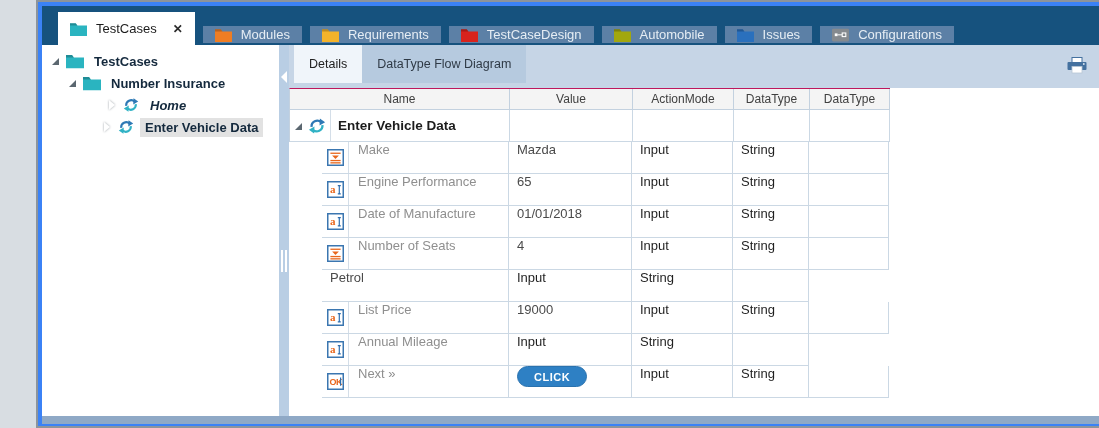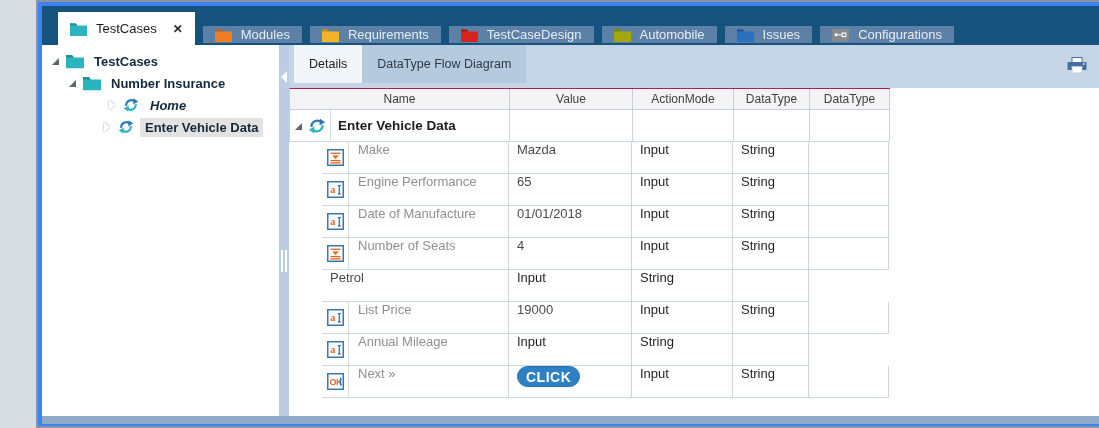--- a/index.html
+++ b/index.html
@@ -122,23 +122,23 @@
   }
   .row-ic{ width:17px; height:17px; }
   .name-lbl{ color:#8f8f8f; padding-left:9px; }
   .value-lbl{ color:#4a4a4a; }
   .parentname{ display:flex; align-items:center; padding:0; }
   .parentname .exp{ margin-left:3px; margin-right:2px; }
   .parentname .tree-ic{ width:20px; height:18px; margin-right:3px; }
   .pvline{ width:1px; align-self:stretch; background:#d4dee8; }
   .parent-lbl{ font-weight:700; color:#1c1c1c; font-size:13.5px; padding-left:7px; }
   .click-btn{
-    min-width:46px; height:21px; padding:0 8px;
+    min-width:46px; height:21px; padding:0 16px;
     background:#2e80c4; border:1px solid #2a72ae; border-radius:11px;
-    color:#ffffff; font-size:14px; font-weight:700; letter-spacing:.5px;
+    color:#ffffff; font-size:11px; font-weight:700; letter-spacing:.5px;
     display:inline-flex; align-items:center; justify-content:center;
   }
 
   
   .bottom-bar{ height:8px; background:#8fa9c6; flex:0 0 auto; margin-top:0; }
 
   svg{ display:block; }
   .hidden-defs{ position:absolute; width:0; height:0; overflow:hidden; }
 </style>
 </head>

